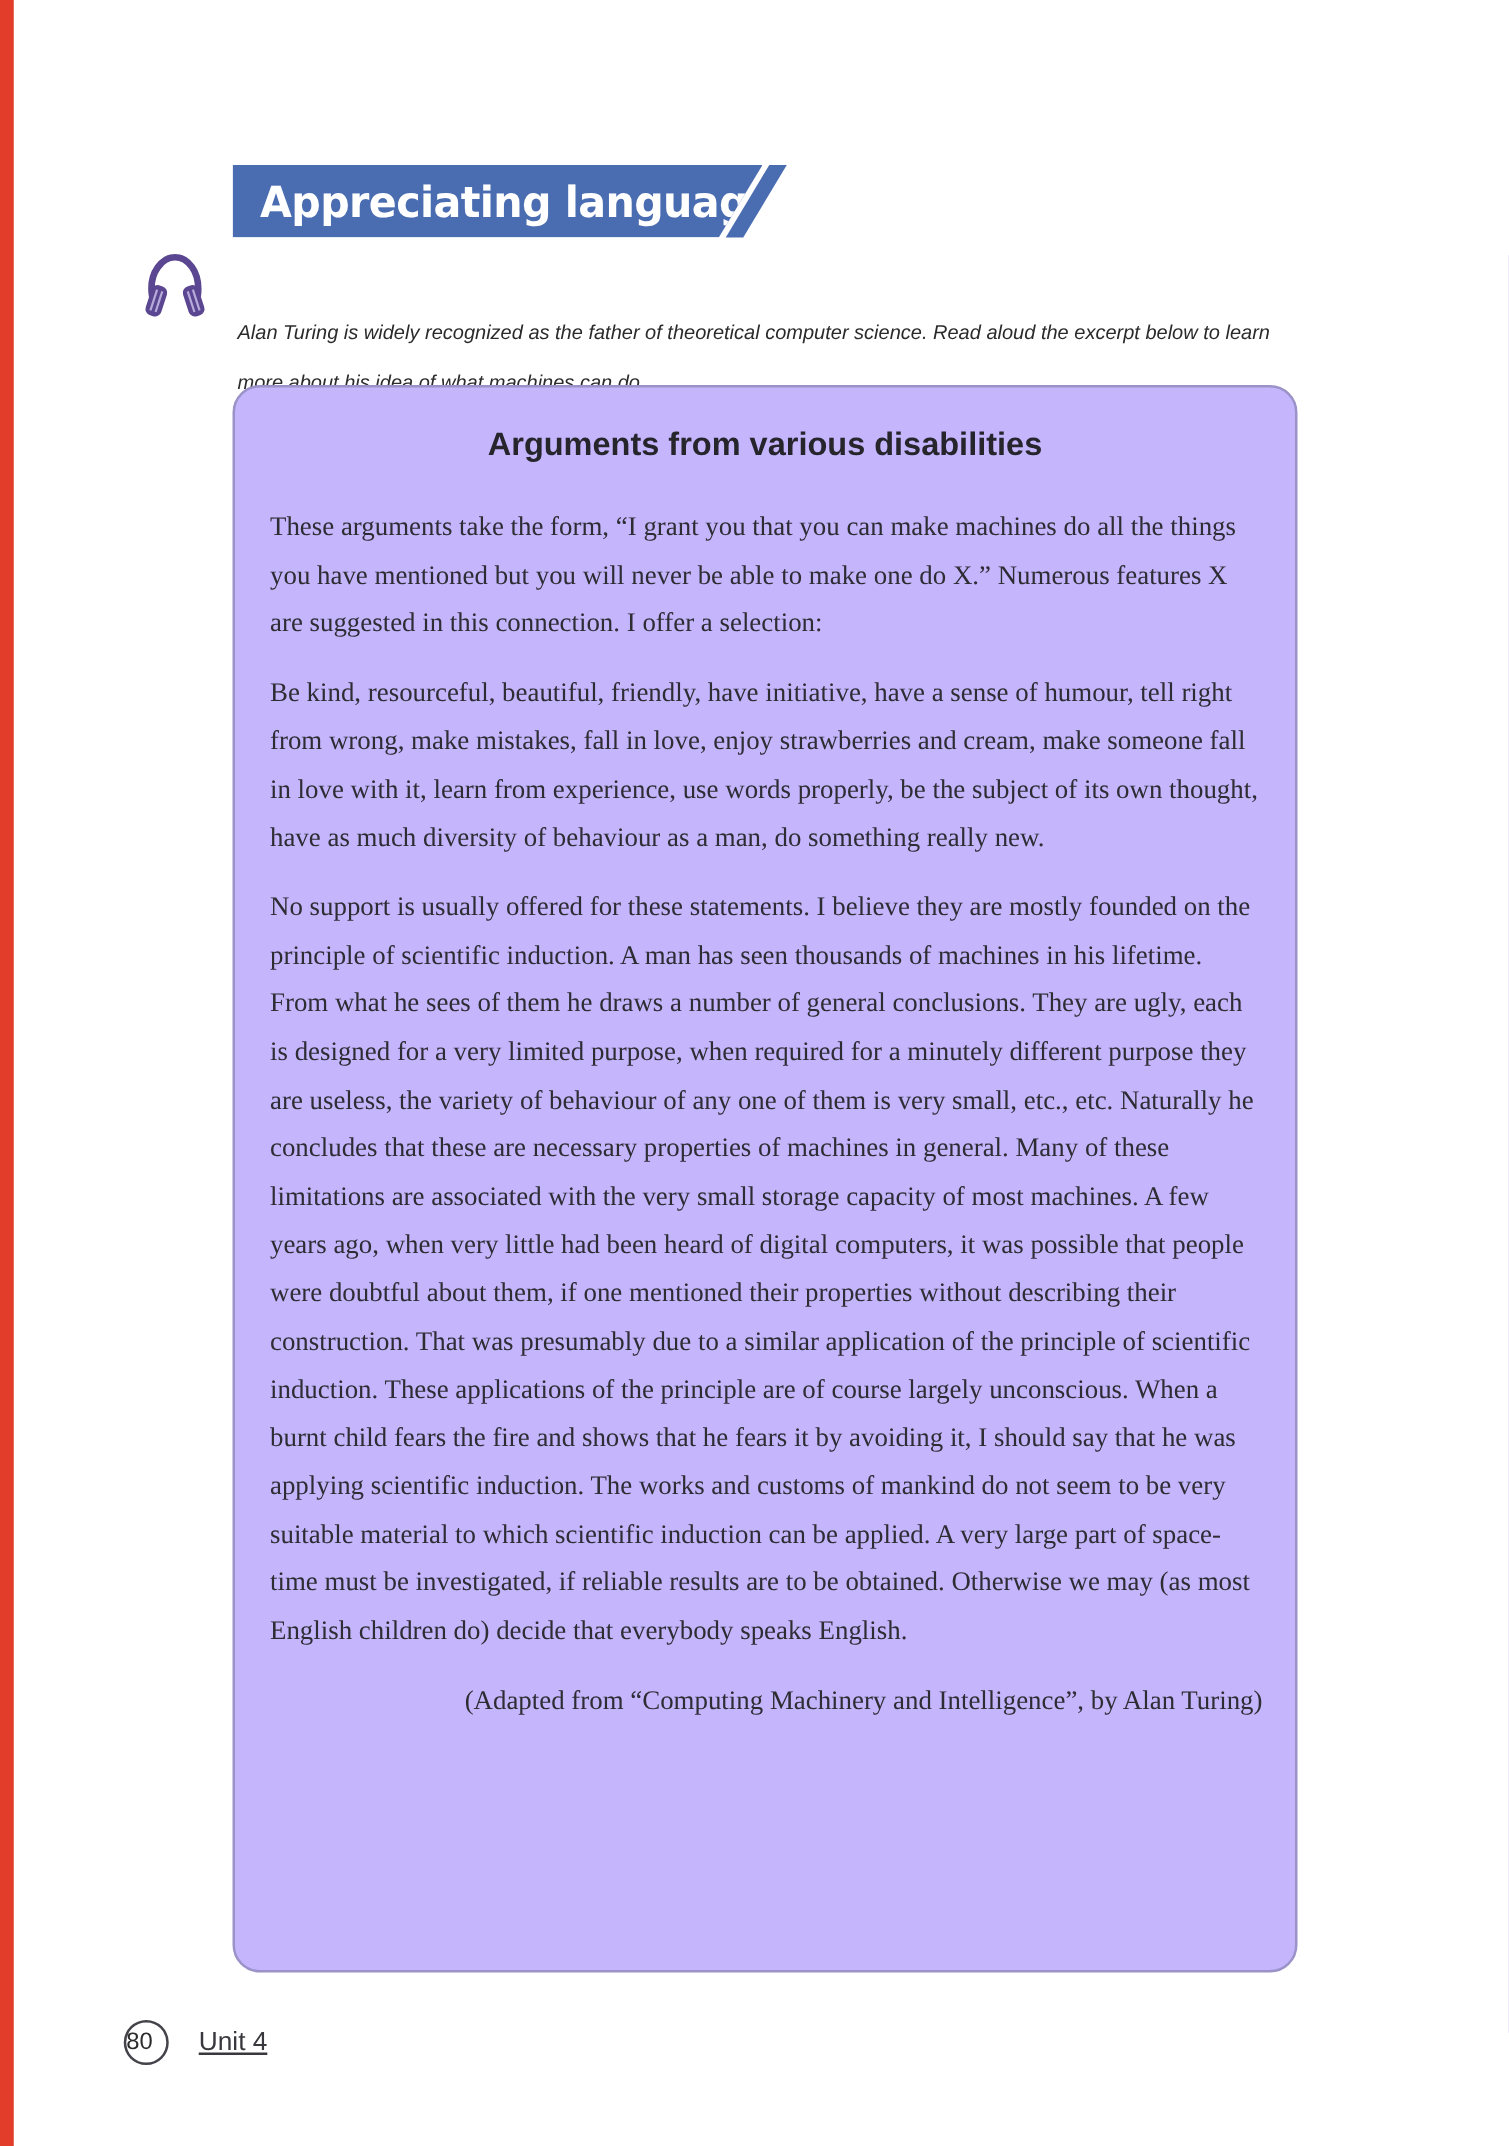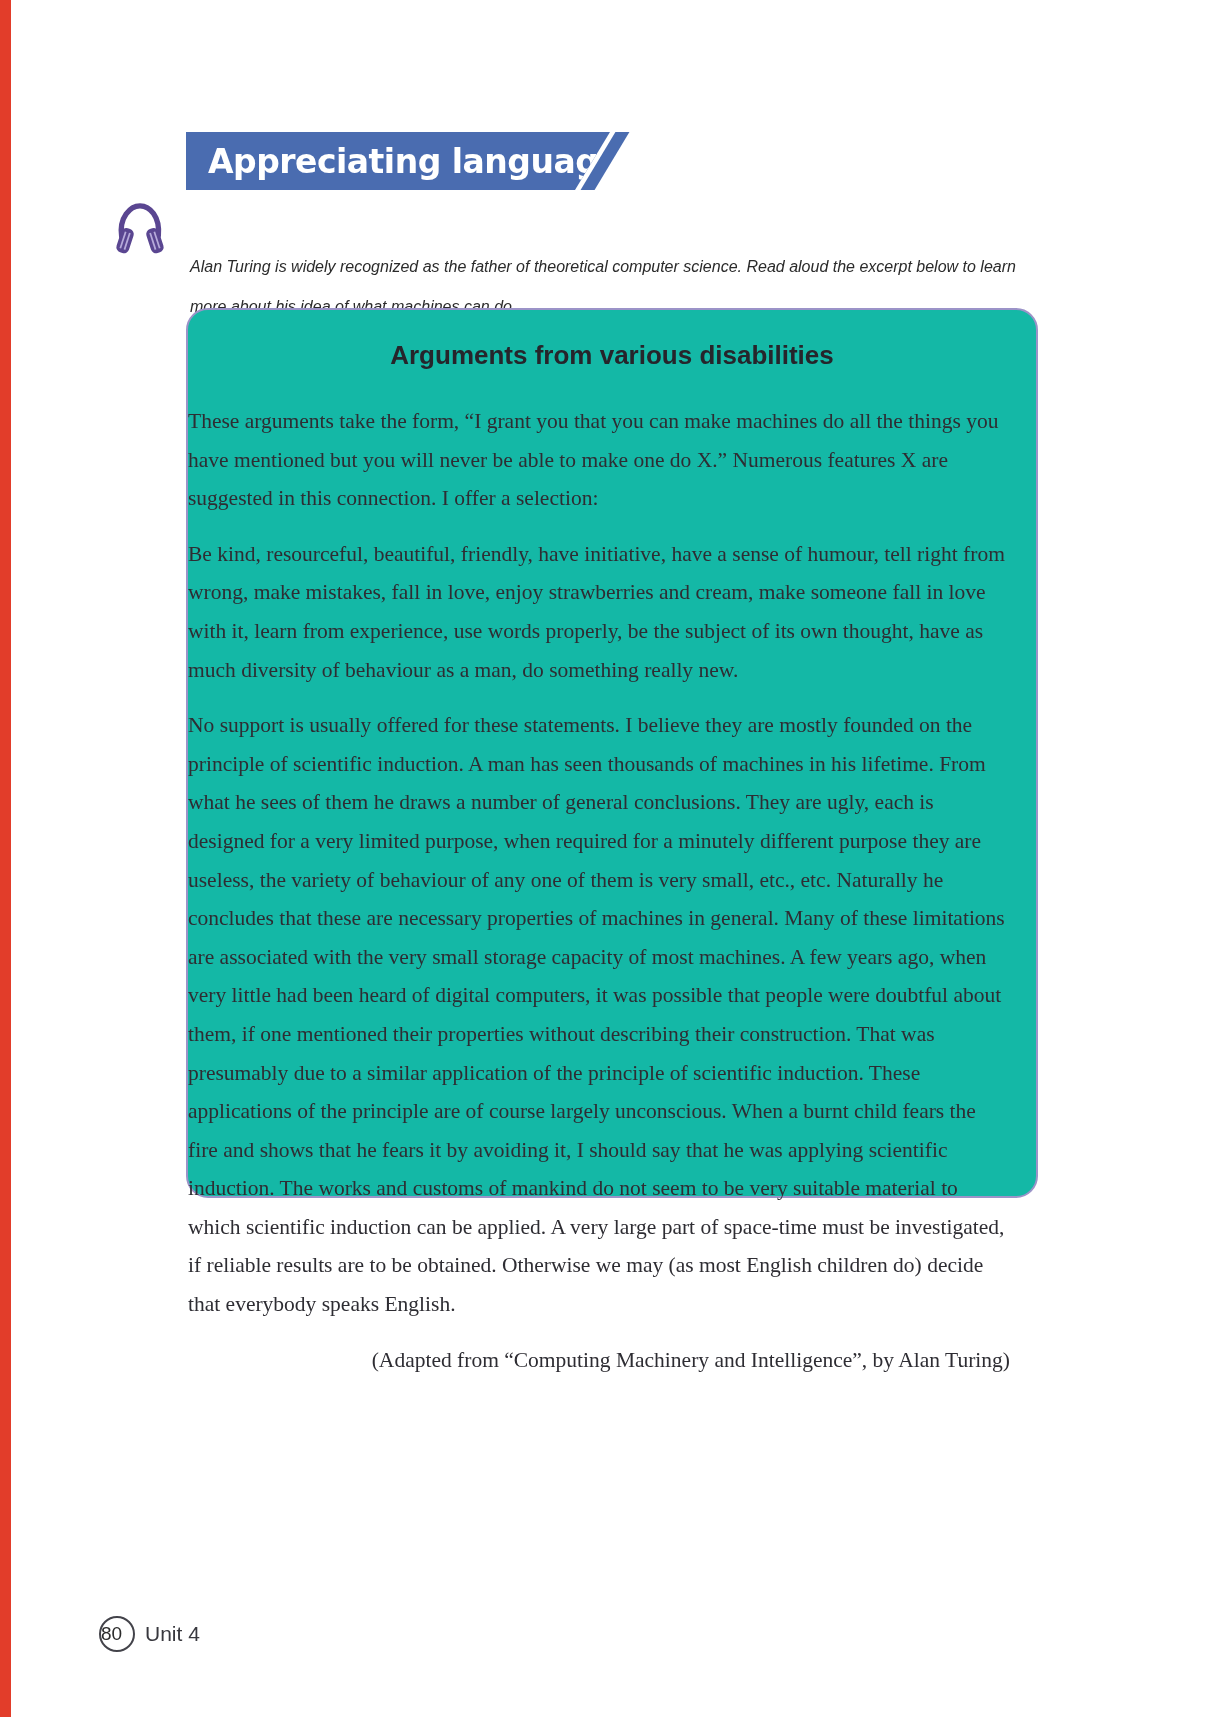--- a/index.html
+++ b/index.html
@@ -28,48 +28,48 @@
     background:#4a6cb0;transform:skewX(-31deg);
   }
   
   .intro-icon{position:absolute;left:111px;top:200px;width:58px;height:56px;}
   .intro-text{
     position:absolute;left:190px;top:247px;width:858px;
     font-style:italic;font-size:16px;line-height:40px;color:#2b2b2b;
   }
   
   .excerpt-box{
-    position:absolute;left:186px;top:308px;width:852px;height:890px;
+    position:absolute;left:186px;top:308px;width:852px;height:1270px;
     border:2px solid #9b93c8;border-radius:22px;box-sizing:border-box;
-    background:#14b8a6;
+    background:#c4b5fd;
   }
   .excerpt-title{
     margin:30px 20px 0 20px;text-align:center;
     font-size:26px;font-weight:bold;color:#26252b;
     font-family:"Liberation Sans",sans-serif;
   }
   .excerpt-body{
-    padding:0 26px 0 0;
+    padding:0 26px 0 28px;
     font-family:"Liberation Serif","DejaVu Serif",serif;
     font-size:21.5px;line-height:38.6px;color:#2e2d33;
   }
   .excerpt-body p{margin:17px 0 0 0;}
   .excerpt-body p.first{margin-top:31px;}
   .excerpt-attribution{
     margin:19px 0 0 0;text-align:right;
   }
   
   .page-badge{
     position:absolute;left:99px;top:1616px;width:36px;height:36px;
     border:2px solid #43434a;border-radius:50%;box-sizing:border-box;
     display:flex;align-items:center;
     font-size:19px;color:#2b2b2b;
   }
   .unit-label{
-    position:absolute;left:145px;top:1622px;font-size:21px;color:#38383e;
+    position:absolute;left:159px;top:1622px;font-size:21px;color:#38383e;text-decoration:underline;
   }
 </style>
 </head>
 <body>
 
 <div class="edge-strip"></div>
 
 <div class="banner">
   <span class="banner-label">Appreciating language</span>
 </div>

